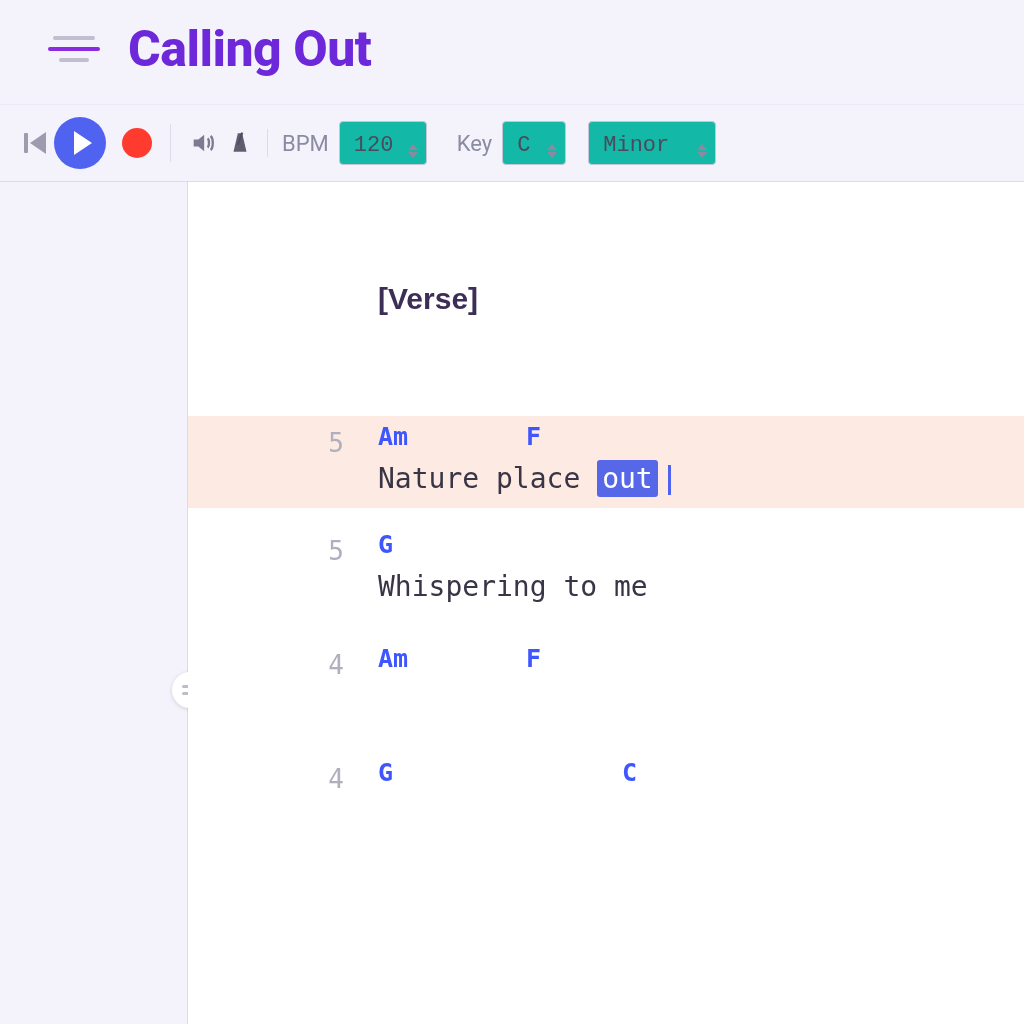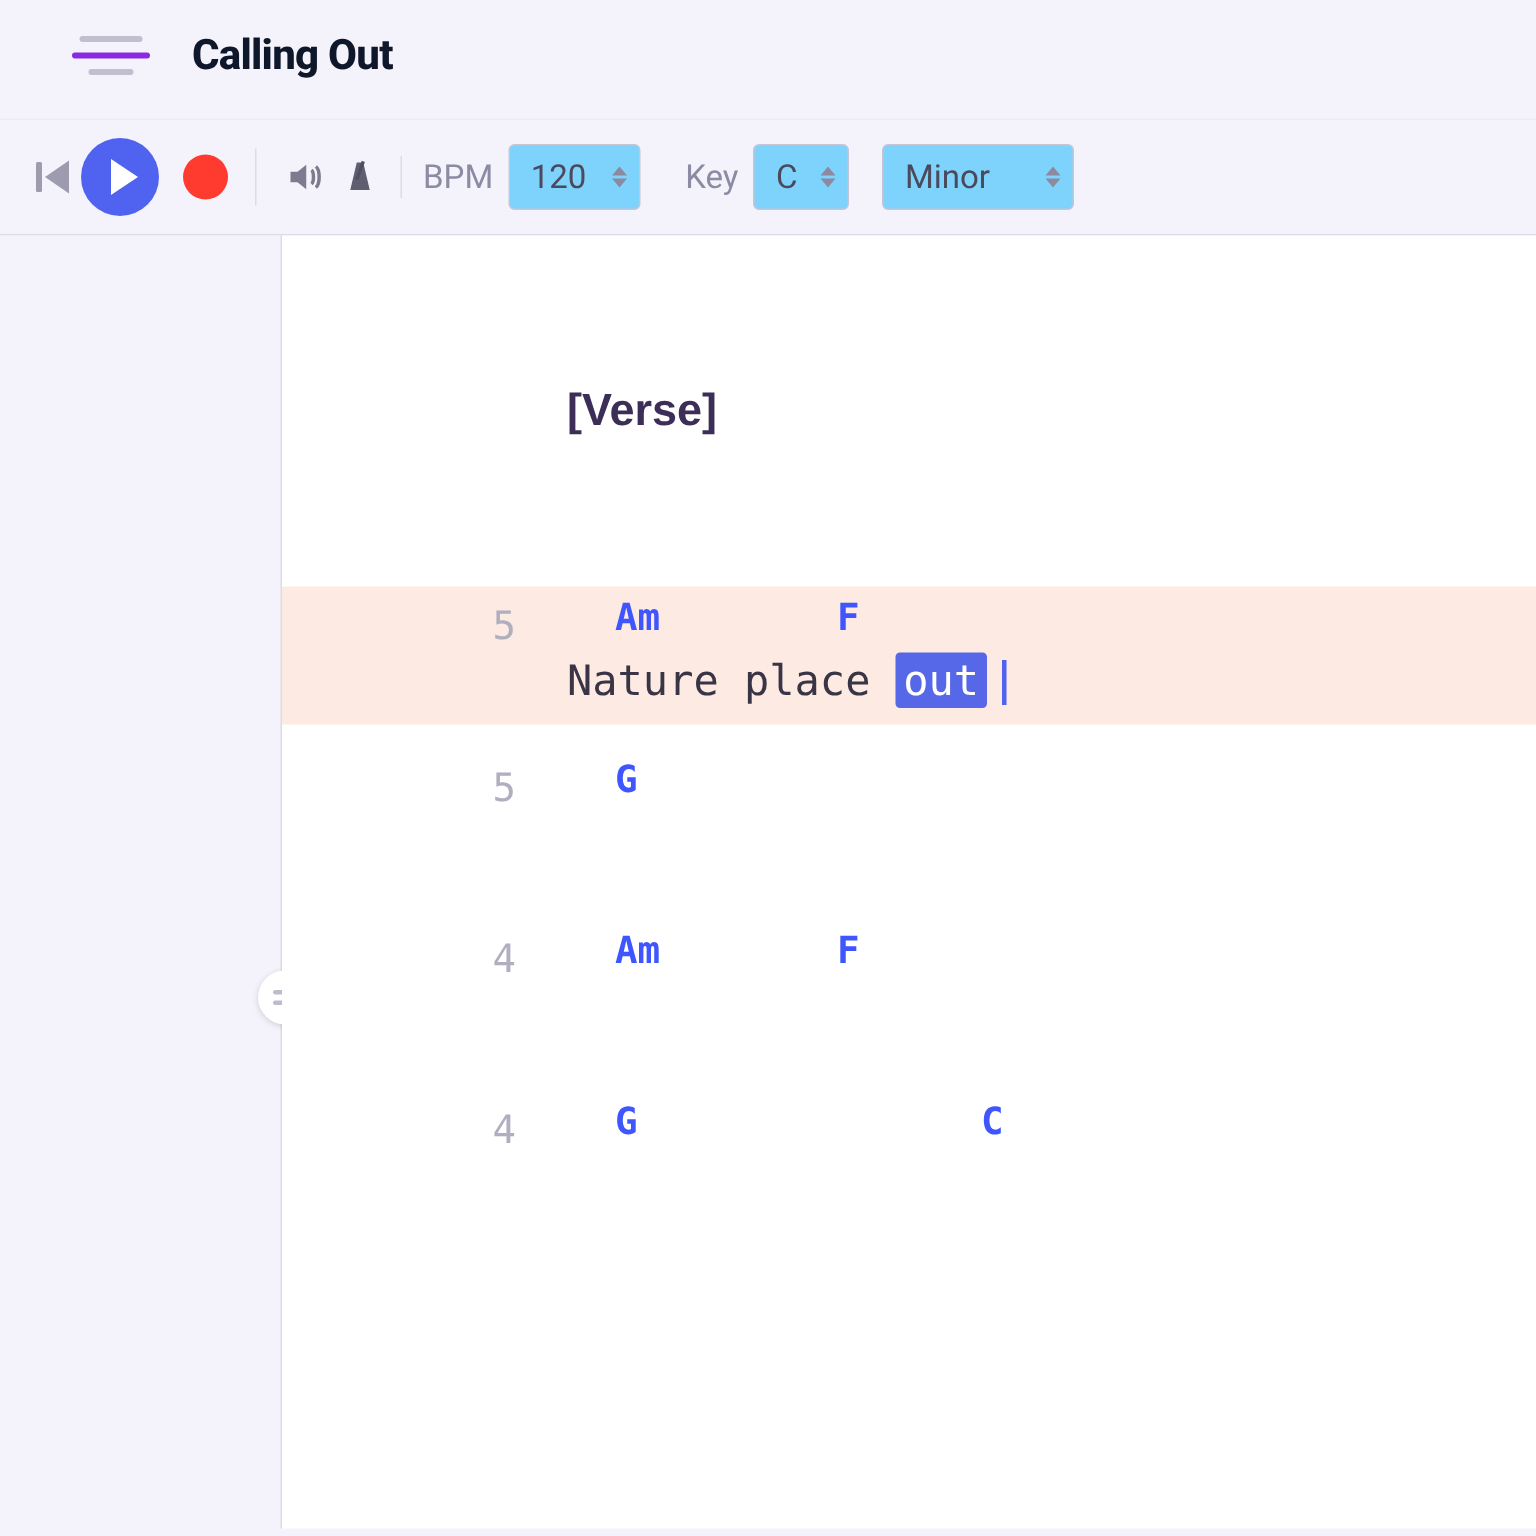--- a/index.html
+++ b/index.html
@@ -26,21 +26,21 @@
   .header{
     display:flex;align-items:center;gap:28px;
     padding:20px 30px 26px 48px;
     border-bottom:1px solid var(--border-light);
   }
   .menu-icon{display:flex;flex-direction:column;gap:7px;}
   .menu-icon .bar{height:4px;border-radius:2px;background:#bfbfcf;}
   .menu-icon .bar.b1{width:42px;}
   .menu-icon .bar.b2{width:52px;background:var(--accent-purple);}
   .menu-icon .bar.b3{width:30px;}
-  .title{font-size:28px;font-weight:800;color:#0f172a;letter-spacing:-0.5px;}
+  .title{font-size:50px;font-weight:800;color:#6d28d9;letter-spacing:-0.5px;}
 
   
   .toolbar{
     display:flex;align-items:center;
     padding:12px 10px 12px 24px;gap:4px;
     border-bottom:1px solid var(--border);
     background:var(--page-bg);
   }
   .tb-btn{display:flex;align-items:center;justify-content:center;cursor:pointer;}
   .divider{width:1px;height:38px;background:var(--border);margin:0 14px;}
@@ -57,23 +57,23 @@
 
   .record-btn{width:30px;height:30px;border-radius:50%;background:var(--record);margin-left:12px;}
 
   .vol-icon{display:flex;align-items:center;color:#7c7b8f;}
   .vol-icon svg{width:28px;height:28px;}
   .metronome-icon{display:flex;align-items:center;color:#4f4e62;margin-left:6px;}
   .metronome-icon svg{width:26px;height:26px;}
 
   .param-group{display:flex;align-items:center;gap:10px;}
   .param-label{font-size:22px;color:var(--text-muted);}
-  .spinner{display:flex;align-items:center;justify-content:space-between;
+  .spinner{display:flex;align-items:flex-end;justify-content:space-between;
     border:1px solid var(--spinner-border);border-radius:4px;
-    padding:6px 8px 6px 14px;background:#7dd3fc;min-width:88px;height:44px;}
+    padding:6px 8px 6px 14px;background:#14b8a6;min-width:88px;height:44px;font-family:Liberation Mono, monospace;}
   .spinner .val{font-size:22px;color:#4b4a5c;}
   .spinner .arrows{display:flex;flex-direction:column;gap:2px;margin-left:10px;}
   .spinner .arrows span{width:0;height:0;border-left:5px solid transparent;border-right:5px solid transparent;}
   .spinner .arrows .up{border-bottom:6px solid #8b8aa0;}
   .spinner .arrows .down{border-top:6px solid #8b8aa0;}
   .spinner.key{min-width:64px;}
   .spinner.mode{min-width:128px;}
 
   
   .main{display:flex;height:calc(1024px - 92px - 70px);} 
@@ -88,21 +88,21 @@
 
   .section-label{position:absolute;left:190px;top:100px;
     font-family:Liberation Sans, sans-serif;font-size:30px;font-weight:700;
     color:var(--text-dark);}
 
   .line-row{position:absolute;left:0;right:0;display:flex;
     font-family:Menlo,Consolas,monospace;font-size:28px;}
   .line-row.active{background:var(--highlight-row);}
   .bar-num{width:190px;text-align:right;padding-right:34px;color:#b0afbf;line-height:42px;font-size:26px;}
   .line-body{position:relative;flex:1;}
-  .chord-line{height:36px;position:relative;margin-left:32px;}
+  .chord-line{height:36px;position:relative;}
   .chord{position:absolute;top:0;color:var(--chord-bold);font-weight:700;font-size:25px;}
   .lyric-line{height:42px;line-height:42px;color:#3a3546;}
   .lyric-line .seg{color:#3a3546;}
   .lyric-line .sel{background:var(--select-bg);color:#fff;padding:2px 5px;border-radius:3px;}
   .cursor{display:inline-block;width:3px;height:30px;background:var(--chord);vertical-align:middle;margin-left:10px;}
 
   
   .row1{top:234px;padding-top:6px;padding-bottom:8px;}
   .row2{top:348px;}
   .row3{top:462px;}
@@ -203,20 +203,23 @@
         </div>
       </div>
     </div>
 
     <div class="line-row row2">
       <div class="bar-num">5</div>
       <div class="line-body">
         <div class="chord-line">
           <span class="chord" style="left:0px">G</span>
         </div>
+        <div class="lyric-line">
+          <span class="seg">Whispering to me</span>
+        </div>
       </div>
     </div>
 
     <div class="line-row row3">
       <div class="bar-num">4</div>
       <div class="line-body">
         <div class="chord-line">
           <span class="chord" style="left:0px">Am</span>
           <span class="chord" style="left:148px">F</span>
         </div>

